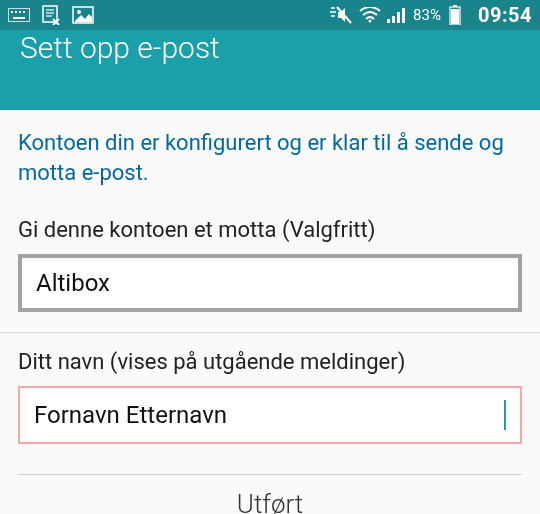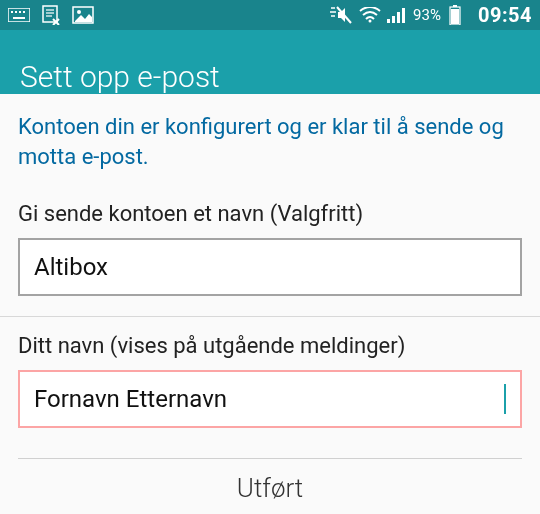--- a/index.html
+++ b/index.html
@@ -13,34 +13,34 @@
     padding: 0 8px;
     color: #fff;
   }
   .status-left { display: flex; align-items: center; gap: 12px; }
   .status-right { margin-left: auto; display: flex; align-items: center; gap: 6px; }
   .status-icon { display: inline-flex; align-items: center; justify-content: center; }
   .status-time { font-size: 20px; font-weight: 700; letter-spacing: 0.5px; margin-left: 11px; }
   .status-pct { font-size: 15px; font-weight: 400; margin-right: 2px; }
   
   .app-header {
-    height: 64px;
+    height: 80px;
     background: #1ba0aa;
     display: flex;
-    align-items: flex-end;
+    align-items: flex-start;
     padding: 0 20px;
   }
   .app-title { color: #fff; font-size: 30px; font-weight: 300; }
   
   .content { padding: 18px 18px 0 18px; background: #fafafa; }
   .intro { font-size: 22px; color: #0369a1; line-height: 1.35; margin-bottom: 30px; }
   .field-label { font-size: 22px; color: #222; margin-bottom: 12px; }
   
   .input-wrap {
-    border: 2px solid #a3a3a3;
+    border: 4px solid #a3a3a3;
     background: #fff;
     height: 58px;
     display: flex;
     align-items: center;
     padding: 0 14px;
   }
   .input-wrap.focused { border: 2px solid #fca5a5; }
   .input-text { font-size: 24px; color: #111; outline: none; border: none; width: 100%; background: transparent; }
   .caret {
     width: 2px; height: 30px; background: #1ba0aa; display: inline-block; margin-left: 2px;
@@ -120,40 +120,40 @@
         </svg>
     </span>
     <span class="status-icon">
       <svg width="20" height="16" viewBox="0 0 20 16">
           <rect x="0" y="12" width="3" height="4" fill="#fff"></rect>
           <rect x="5" y="9" width="3" height="7" fill="#fff"></rect>
           <rect x="10" y="5" width="3" height="11" fill="#fff"></rect>
           <rect x="15" y="1" width="3" height="15" fill="#fff"></rect>
         </svg>
     </span>
-    <span class="status-pct">93%</span>
+    <span class="status-pct">83%</span>
     <span class="status-icon">
       <svg width="12" height="20" viewBox="0 0 12 20">
           <rect x="4" y="0" width="4" height="2" fill="#fff"></rect>
           <rect x="1" y="2" width="10" height="18" fill="none" stroke="#fff" stroke-width="1.2"></rect>
           <rect x="2" y="4" width="8" height="15" fill="#fff"></rect>
         </svg>
     </span>
     <span class="status-time">09:54</span>
   </div>
 </div>
 
 <div class="app-header">
   <div class="app-title">Sett opp e-post</div>
 </div>
 
 <div class="content">
   <p class="intro">Kontoen din er konfigurert og er klar til å sende og motta e-post.</p>
 
-  <div class="field-label">Gi sende kontoen et navn (Valgfritt)</div>
+  <div class="field-label">Gi denne kontoen et motta (Valgfritt)</div>
   <div class="input-wrap">
     <span class="input-text">Altibox</span>
   </div>
 
   <div class="divider"></div>
 
   <div class="field-label">Ditt navn (vises på utgående meldinger)</div>
   <div class="input-wrap focused">
     <span class="input-text">Fornavn Etternavn</span>
       <span class="caret"></span>

